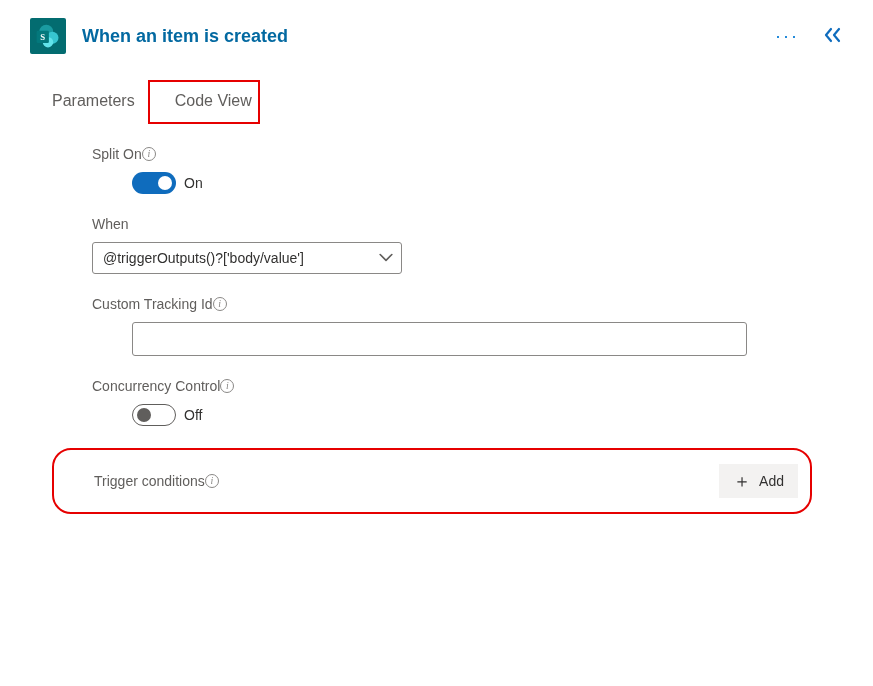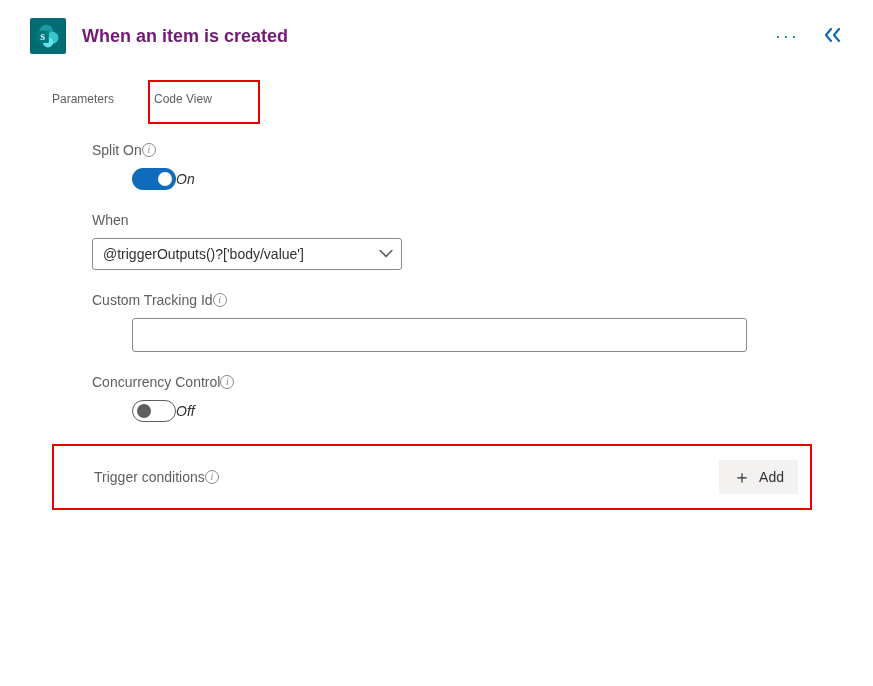--- a/index.html
+++ b/index.html
@@ -33,21 +33,21 @@
     justify-content: center;
     color: #fff;
     font-weight: 600;
     font-size: 17px;
     position: relative;
   }
   .sp-icon svg { display:block; }
   .header-title {
     font-size: 18px;
     font-weight: 600;
-    color: #701a75;
+    color: #0369a1;
   }
   .header-right {
     display: flex;
     align-items: center;
     gap: 24px;
     color: #0078d4;
   }
   .ellipsis {
     font-size: 18px;
     letter-spacing: 2px;
@@ -59,21 +59,21 @@
     color: #0f6cbd;
   }
   .tabs {
     display: flex;
     gap: 0;
     margin-bottom: 26px;
     padding-left: 2px;
   }
   .tab {
     padding: 8px 20px 10px 20px;
-    font-size: 12px;
+    font-size: 16px;
     color: #605e5c;
     cursor: pointer;
     position: relative;
   }
   .tab.active {
     font-weight: 600;
     color: #201f1e;
   }
   .tab.active::after {
     content: "";
@@ -119,23 +119,22 @@
     font-size: 10px;
     color: #8a8886;
     line-height: 1;
     font-family: Georgia, serif;
     font-style: italic;
     cursor: default;
   }
   .toggle-row {
     display: flex;
     align-items: center;
-    gap: 0;
+    gap: 8px;
     padding-left: 40px;
-    font-style: italic;
   }
   .toggle {
     width: 44px;
     height: 22px;
     border-radius: 11px;
     position: relative;
     cursor: pointer;
   }
   .toggle.on { background: #0f6cbd; }
   .toggle.off { background: #fff; border:1px solid #605e5c; }
@@ -282,21 +281,21 @@
         <span class="info-icon">i</span>
       </div>
       <div class="toggle-row">
         <div class="toggle off">
             <div class="knob"></div>
           </div>
         <span class="toggle-label">Off</span>
       </div>
     </div>
 
-    <div class="red-box-2" style="margin-left:-40px; width:760px;">
+    <div class="red-box-2" style="margin-left:-40px; width:760px;border-radius:19px;">
       <div class="trigger-row" style="padding-left:36px;">
         <div class="label-row" style="margin-bottom:0;">
           <span>Trigger conditions</span>
           <span class="info-icon">i</span>
         </div>
         <button class="add-btn">
           <span class="plus">＋</span>
           <span>Add</span>
         </button>
       </div>

